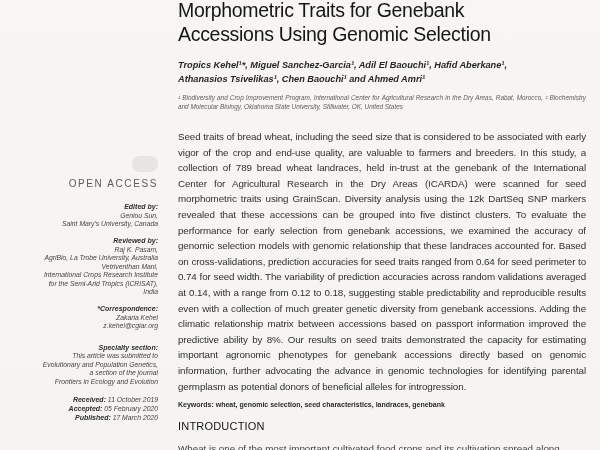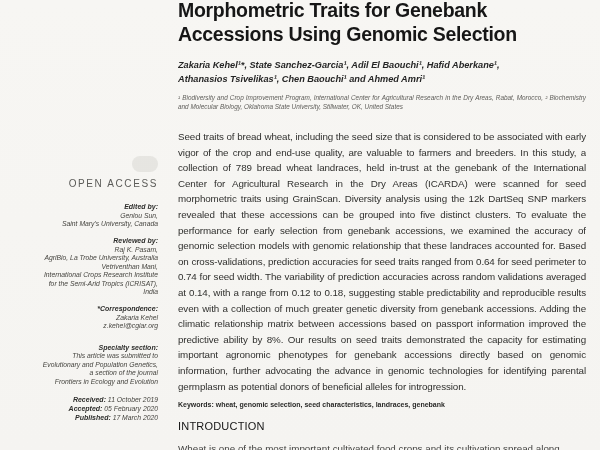--- a/index.html
+++ b/index.html
@@ -64,21 +64,21 @@
 
   
   .main {
     position: absolute;
     left: 178px; top: 0;
     width: 408px; height: 450px;
     overflow: hidden;
   }
   .title {
     font-size: 19.5px;
-    font-weight: bold;
+    font-weight: normal;
     line-height: 23.5px;
     letter-spacing: -0.3px;
     color: #161616;
     margin-top: -1px;
   }
   .authors {
     margin-top: 13px;
     font-size: 9.2px;
     font-weight: bold;
     font-style: italic;
@@ -169,21 +169,21 @@
     </div>
   </div>
 
   <div class="main">
     <h1 class="title">
       <span>Morphometric Traits for Genebank</span><br>
       <span>Accessions Using Genomic Selection</span>
     </h1>
 
     <div class="authors">
-      <span>Zakaria Kehel¹*, State Sanchez-Garcia¹, Adil El Baouchi¹, Hafid Aberkane¹,</span><br>
+      <span>Tropics Kehel¹*, Miguel Sanchez-Garcia¹, Adil El Baouchi¹, Hafid Aberkane¹,</span><br>
       <span>Athanasios Tsivelikas¹, Chen Baouchi¹ and Ahmed Amri¹</span>
     </div>
 
     <div class="affiliations">¹ Biodiversity and Crop Improvement Program, International Center for Agricultural Research in the Dry Areas, Rabat, Morocco, ² Biochemistry and Molecular Biology, Oklahoma State University, Stillwater, OK, United States</div>
 
     <div class="abstract">Seed traits of bread wheat, including the seed size that is considered to be associated with early vigor of the crop and end-use quality, are valuable to farmers and breeders. In this study, a collection of 789 bread wheat landraces, held in-trust at the genebank of the International Center for Agricultural Research in the Dry Areas (ICARDA) were scanned for seed morphometric traits using GrainScan. Diversity analysis using the 12k DartSeq SNP markers revealed that these accessions can be grouped into five distinct clusters. To evaluate the performance for early selection from genebank accessions, we examined the accuracy of genomic selection models with genomic relationship that these landraces accounted for. Based on cross-validations, prediction accuracies for seed traits ranged from 0.64 for seed perimeter to 0.74 for seed width. The variability of prediction accuracies across random validations averaged at 0.14, with a range from 0.12 to 0.18, suggesting stable predictability and reproducible results even with a collection of much greater genetic diversity from genebank accessions. Adding the climatic relationship matrix between accessions based on passport information improved the predictive ability by 8%. Our results on seed traits demonstrated the capacity for estimating important agronomic phenotypes for genebank accessions directly based on genomic information, further advocating the advance in genomic technologies for identifying parental germplasm as potential donors of beneficial alleles for introgression.</div>
 
     <div class="keywords">Keywords: wheat, genomic selection, seed characteristics, landraces, genebank</div>
 
     <h2 class="section-heading">INTRODUCTION</h2>

